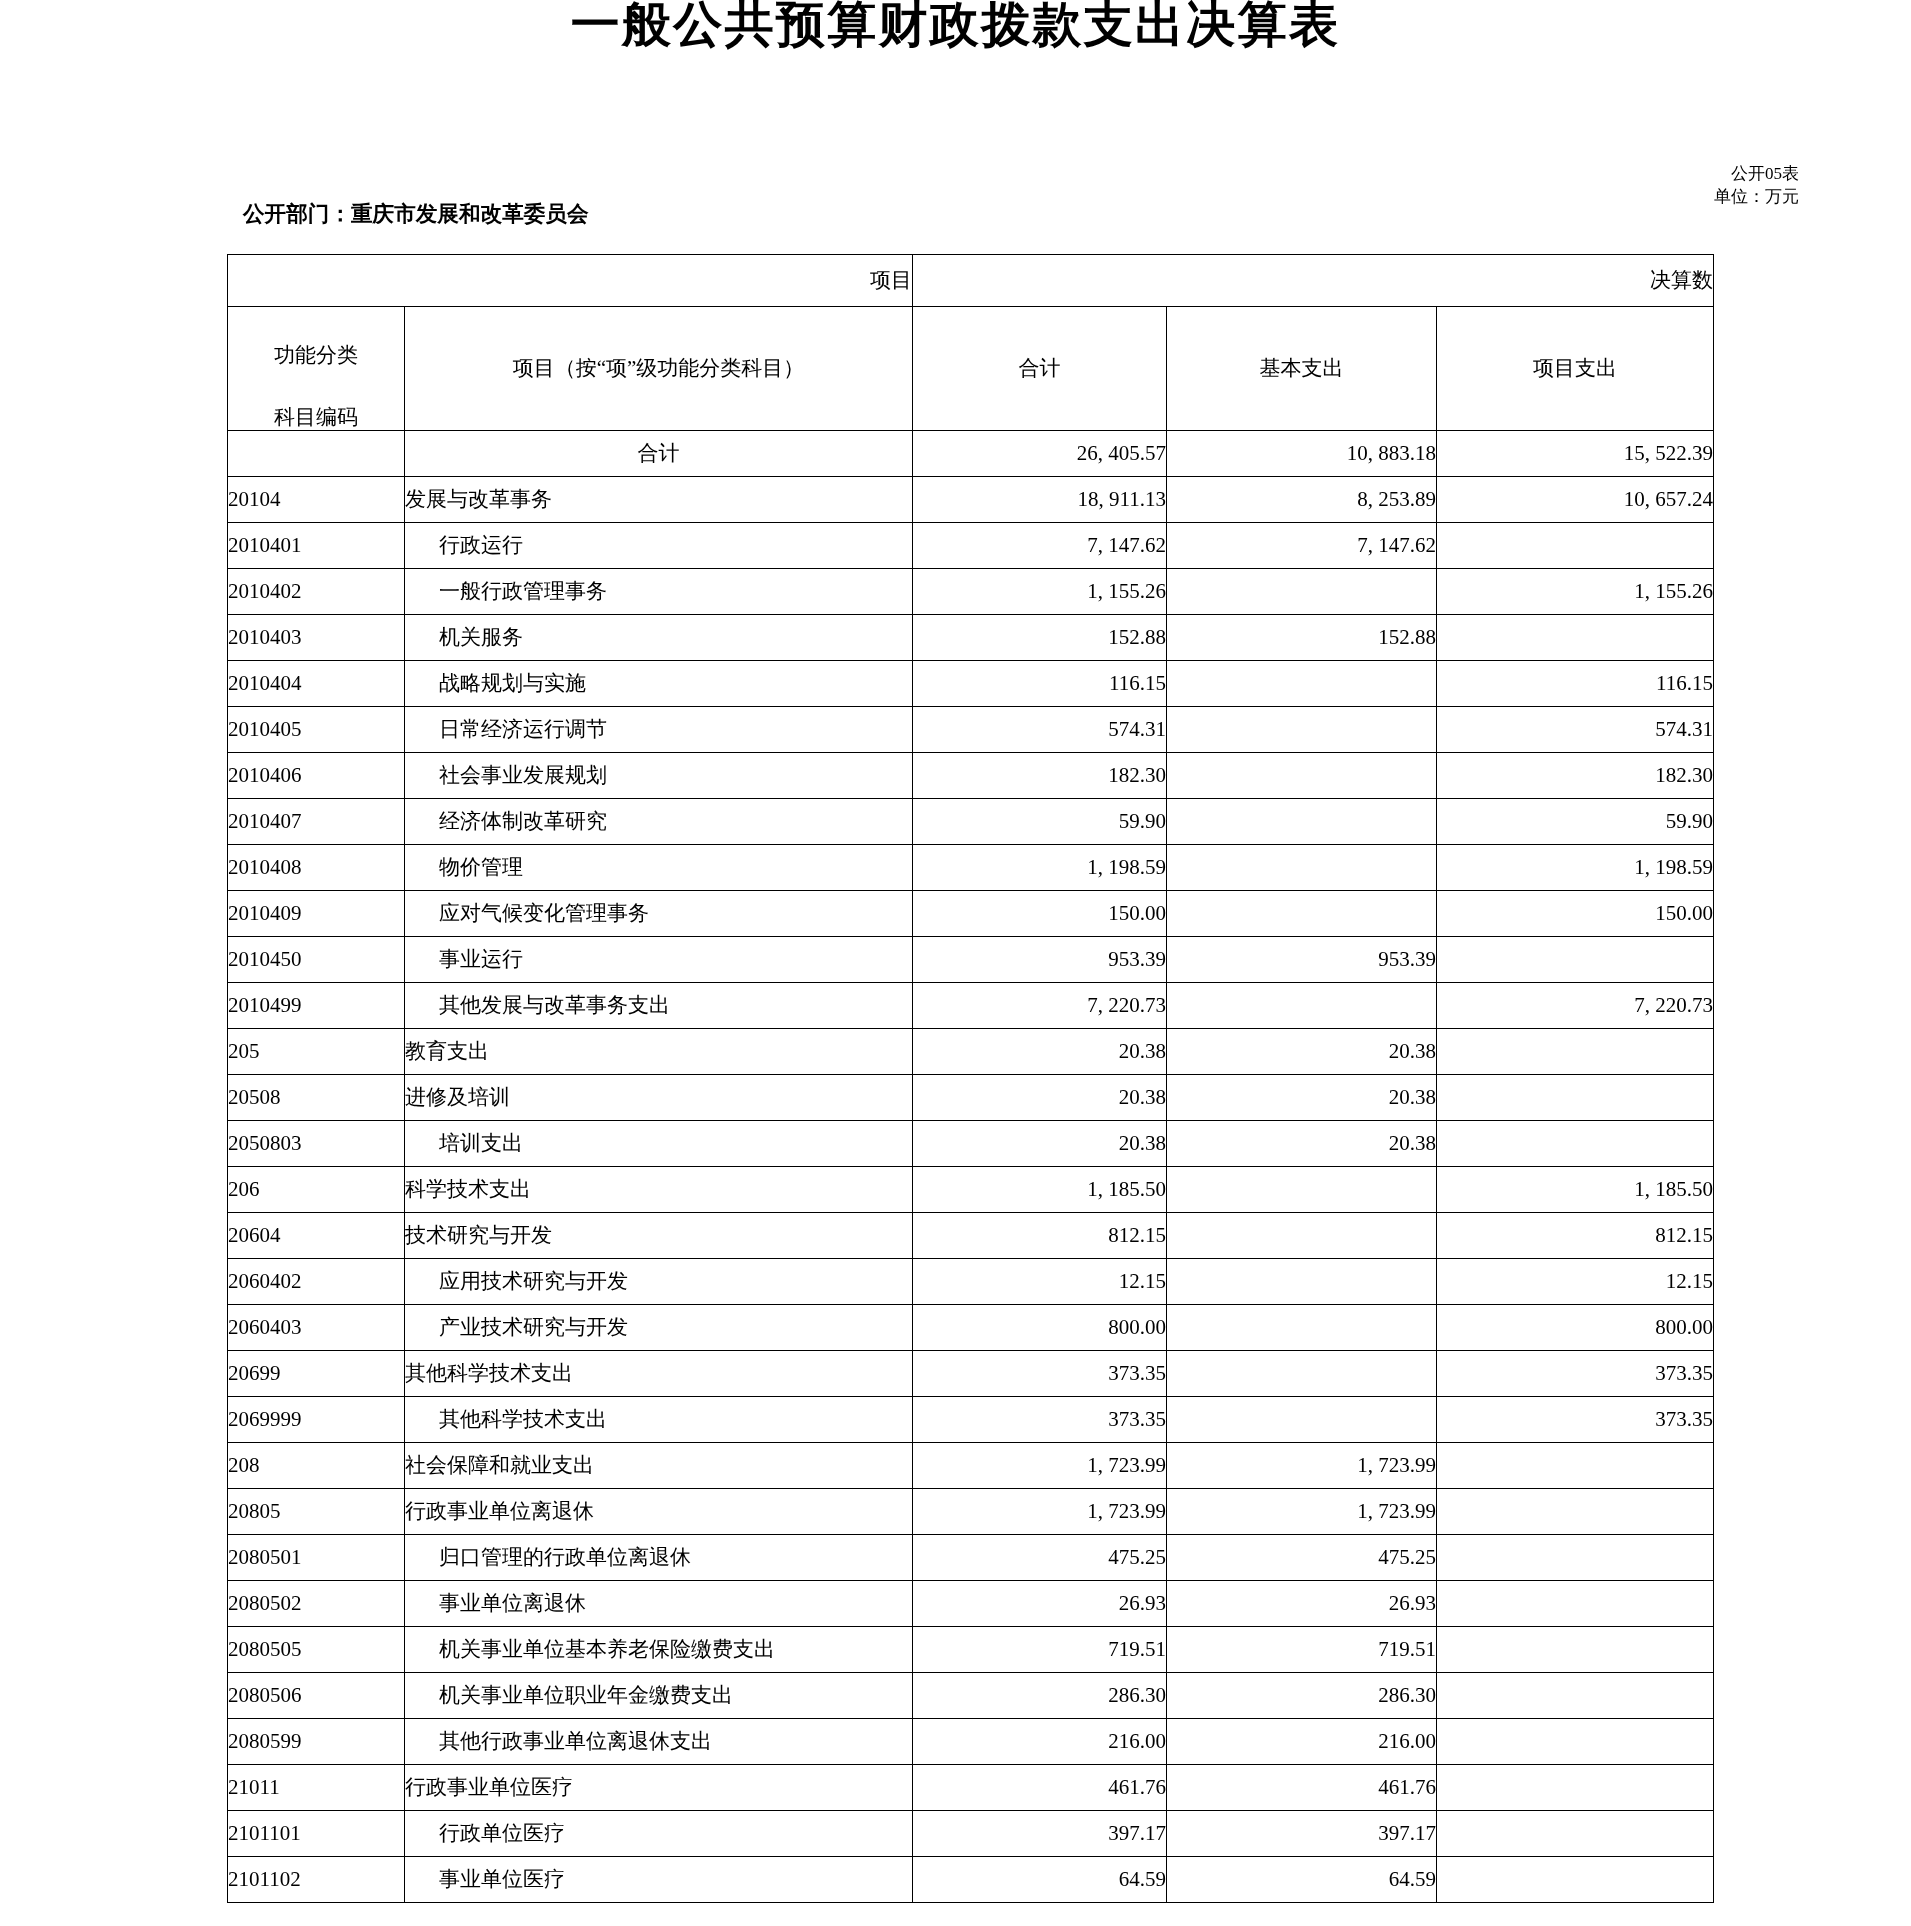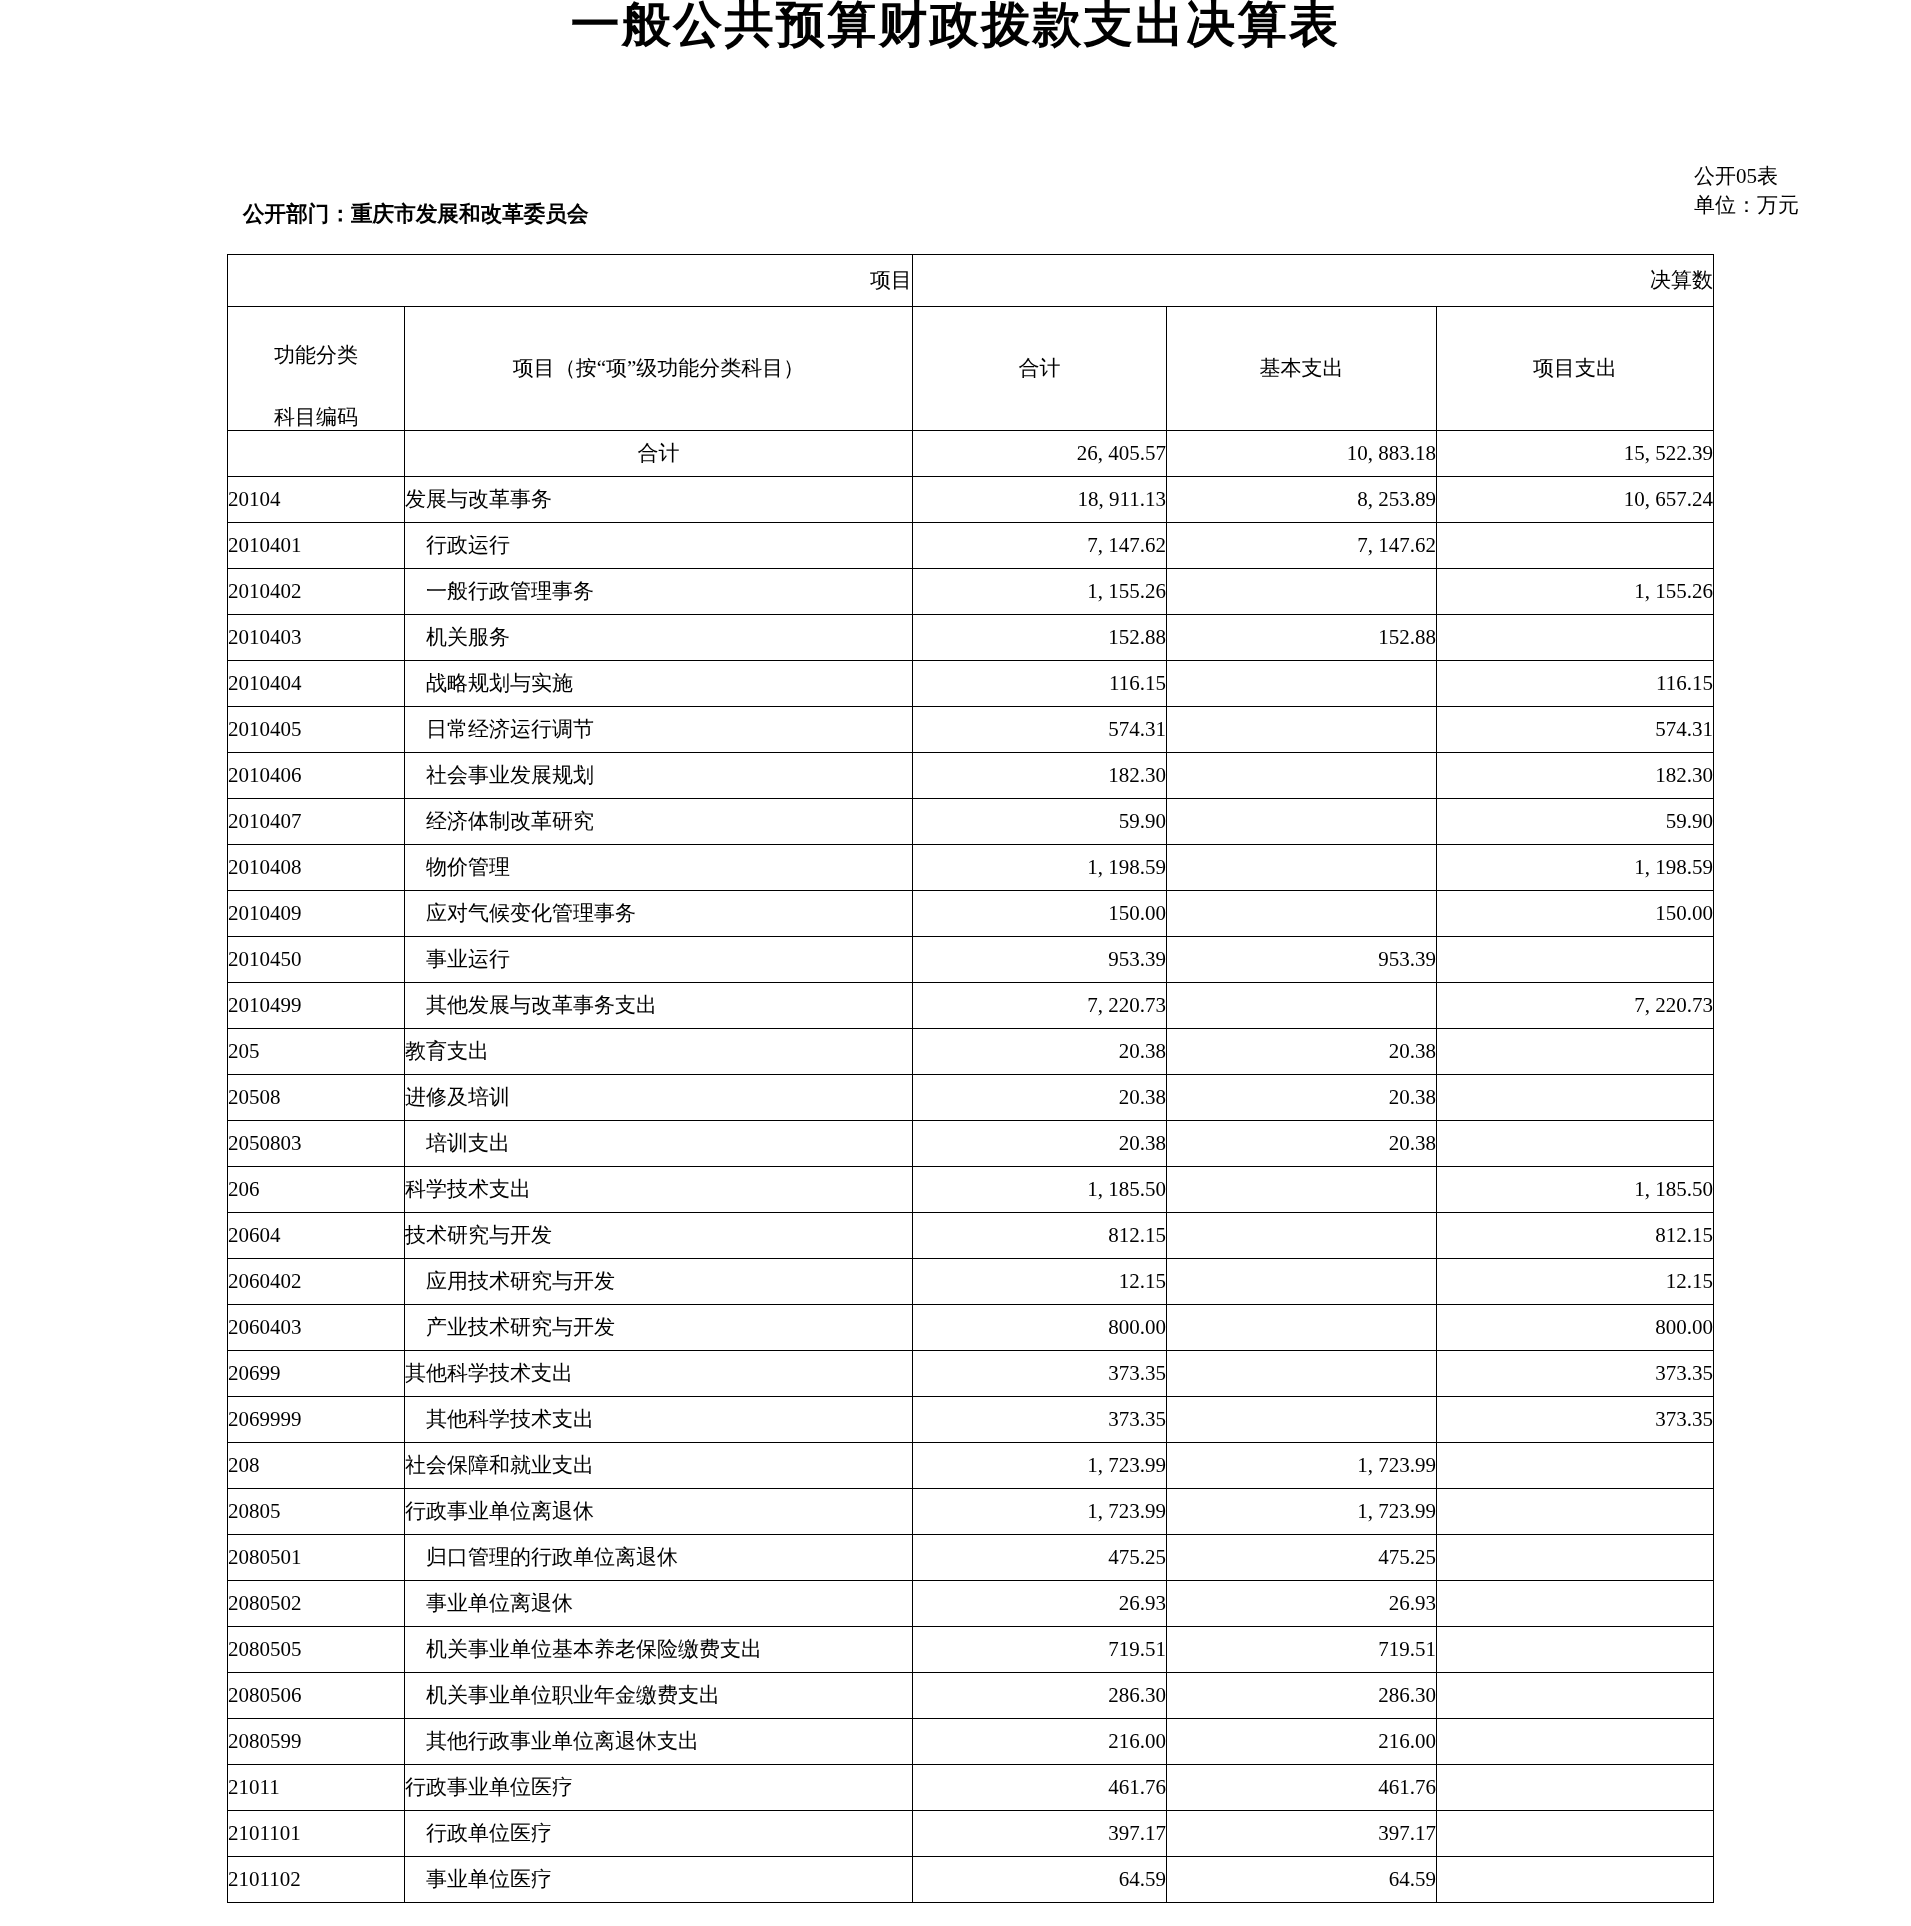--- a/index.html
+++ b/index.html
@@ -29,22 +29,22 @@
     font-weight: bold;
     letter-spacing: 2.3px;
     line-height: 1;
   }
 
   
   .meta-right {
     position: absolute;
     right: 112px;
     top: 162px;
-    text-align: left;
-    font-size: 21px;
+    text-align: right;
+    font-size: 17px;
     line-height: 1.38;
   }
   .meta-left {
     position: absolute;
     left: 243px;
     top: 200px;
     font-size: 21.6px;
     line-height: 1.38;
     white-space: nowrap;
     font-weight: bold;
@@ -85,21 +85,21 @@
     text-align: left;
     padding-left: 5.4px;
     height: 45px;
     white-space: nowrap;
   }
   td.name {
     text-align: left;
     padding-left: 6.2px;
     white-space: nowrap;
   }
-  td.name.ind1 { padding-left: 21px; margin-left: 20px; }
+  td.name.ind1 { padding-left: 34px; margin-left: 20px; }
   td.num {
     text-align: right;
     padding-right: 10px;
     white-space: nowrap;
   }
   tr.total-row td.name {
     text-align: center;
     padding-left: 0;
   }
   tr.data-row { height: 45px; }

